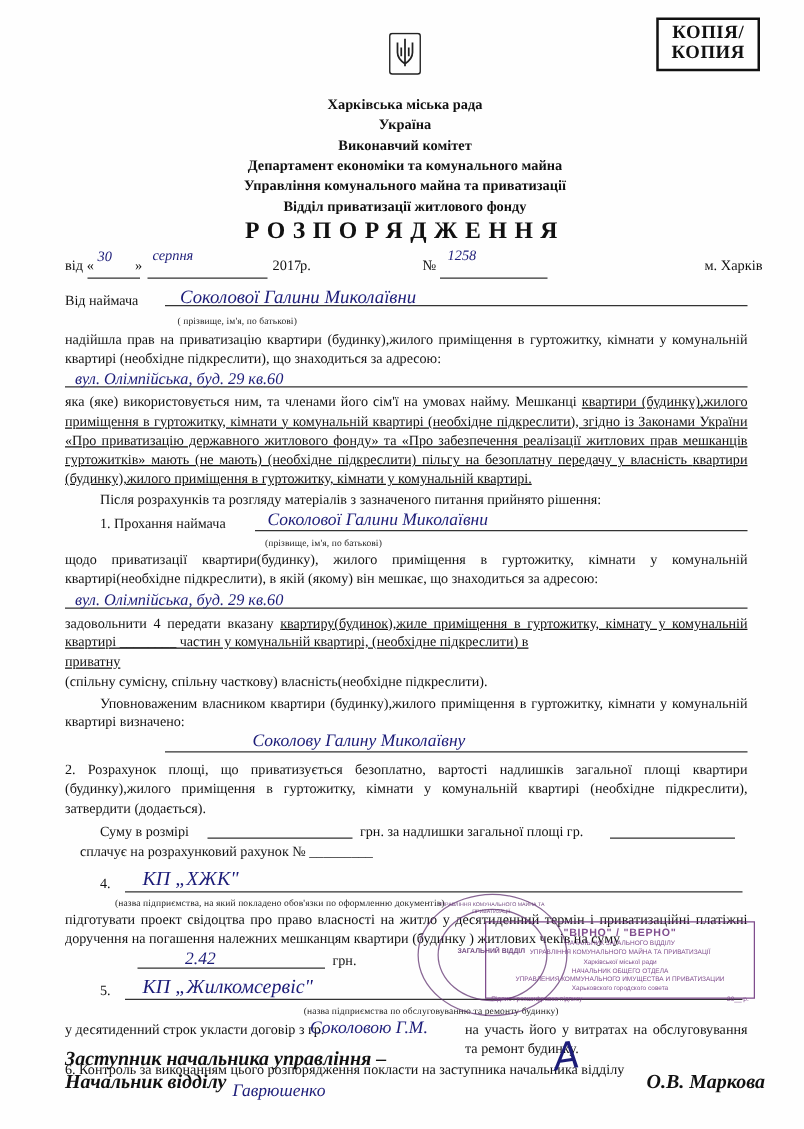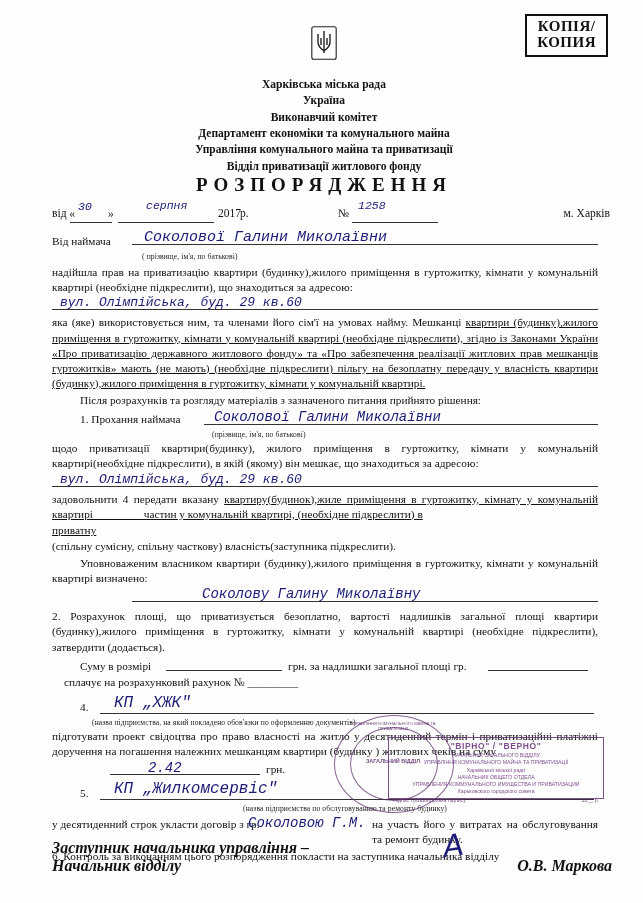--- a/index.html
+++ b/index.html
@@ -95,21 +95,21 @@
     font-size: 7.6px;
     text-align: center;
     color: #222;
     letter-spacing: 0.1px;
   }
   .u { text-decoration: underline; }
   .indent { text-indent: 28px; }
   
   .hwabs {
     position: absolute;
-    font-family: Liberation Mono, monospace;
+    font-family: Liberation Serif, serif;
     font-style: italic;
     color: #1c1c78;
     white-space: nowrap;
   }
   
   .round-stamp {
     position: absolute;
     border-radius: 50%;
     border: 1.6px solid #5a2b6b;
     opacity: 0.72;
@@ -202,21 +202,21 @@
       <div>Департамент економіки та комунального майна</div>
       <div>Управління комунального майна та приватизації</div>
       <div>Відділ  приватизації житлового фонду</div>
     </div>
     <div class="title">РОЗПОРЯДЖЕННЯ</div>
 
     <div class="row-date">
       <span class="lbl" style="left:0">від «</span>
       <span class="hwabs big" style="left:26px; top:-4px;">30</span>
       <span class="lbl" style="left:56px">»</span>
-      <span class="hwabs big" style="left:70px; top:-5px;margin-left:24px;">серпня</span>
+      <span class="hwabs big" style="left:70px; top:-5px;">серпня</span>
       <span class="lbl" style="left:166px">2017</span>
       <span class="lbl" style="left:188px"> р.</span>
       <span class="lbl" style="left:286px">№</span>
       <span class="hwabs big" style="left:306px; top:-5px;">1258</span>
       <span class="lbl" style="right:0">м. Харків</span>
       <span style="position:absolute; left:18px; top:18px; width:42px; border-bottom:1px solid #333;"></span>
       <span style="position:absolute; left:66px; top:18px; width:96px; border-bottom:1px solid #333;"></span>
       <span style="position:absolute; left:300px; top:18px; width:86px; border-bottom:1px solid #333;"></span>
     </div>
 
@@ -253,21 +253,21 @@
 
       <div style="position:relative; height:17px;">
         <span style="position:absolute; left:0; top:13px; right:0; border-bottom:1px solid #333;"></span>
         <span class="hwabs" style="left:8px; top:-2px; font-size:13px;">вул. Олімпійська,       буд. 29 кв.60</span>
       </div>
 
       <p style="margin-top:2px;">
         <span>задовольнити  4  передати вказану </span><span class="u">квартиру(будинок),жиле приміщення в гуртожитку, кімнату у комунальній квартирі ________ частин у комунальній квартирі, (необхідне підкреслити) в </span>
       </p>
       <p class="u" style="margin-top:0;">приватну</p>
-      <p style="margin-top:0;">(спільну сумісну, спільну часткову) власність(заступника підкреслити).</p>
+      <p style="margin-top:0;">(спільну сумісну, спільну часткову) власність(необхідне підкреслити).</p>
 
       <p class="indent" style="margin-top:2px;">Уповноваженим власником квартири (будинку),жилого приміщення в гуртожитку, кімнати у комунальній квартирі визначено:</p>
 
       <div style="position:relative; height:20px;">
         <span style="position:absolute; left:80px; top:14px; right:0; border-bottom:1px solid #333;"></span>
         <span class="hwabs" style="left:150px; top:-2px; font-size:14px;">Соколову Галину Миколаївну</span>
       </div>
 
       <p style="margin-top:2px;">
         <span class="indent" style="display:inline"></span><span>2.   Розрахунок площі, що приватизується безоплатно, вартості надлишків загальної площі квартири (будинку),жилого приміщення в гуртожитку, кімнати у комунальній квартирі (необхідне підкреслити), затвердити (додається).</span>
@@ -306,20 +306,23 @@
       </div>
       <div class="caption" style="margin-left:40px; text-align:center;">(назва підприємства по обслуговуванню та ремонту будинку)</div>
 
       <div style="position:relative; height:30px; margin-top:3px;">
         <span style="position:absolute; left:0; top:0;">у десятиденний строк укласти договір з гр. </span>
         <span class="hwabs" style="left:196px; top:-3px; font-size:14px;">Соколовою Г.М.</span>
         <span style="position:absolute; left:320px; top:0;">   на участь його у витратах на обслуговування та ремонт будинку.</span>
       </div>
 
       <p style="margin-top:2px;">6. Контроль за виконанням цього розпорядження покласти на заступника начальника відділу</p>
+      <div style="position:relative; height:24px;">
+        <span class="hwabs" style="left:134px; top:0; font-size:14px;">Гаврюшенко</span>
+      </div>
     </div>
 
     <div class="round-stamp" style="left:300px; top:715px; width:118px; height:96px;"></div>
     <div class="round-stamp inner" style="left:316px; top:727px; width:86px; height:72px;"></div>
     <div class="stamp-text" style="left:306px; top:722px; width:106px;">УПРАВЛІННЯ КОМУНАЛЬНОГО МАЙНА ТА ПРИВАТИЗАЦІЇ</div>
     <div class="stamp-text" style="left:322px; top:758px; width:74px; font-size:5.5px; font-weight:bold;">ЗАГАЛЬНИЙ ВІДДІЛ</div>
 
     <div class="virno">
       <div class="big">"ВІРНО" / "ВЕРНО"</div>
       <div class="ctr">НАЧАЛЬНИК ЗАГАЛЬНОГО ВІДДІЛУ</div>

